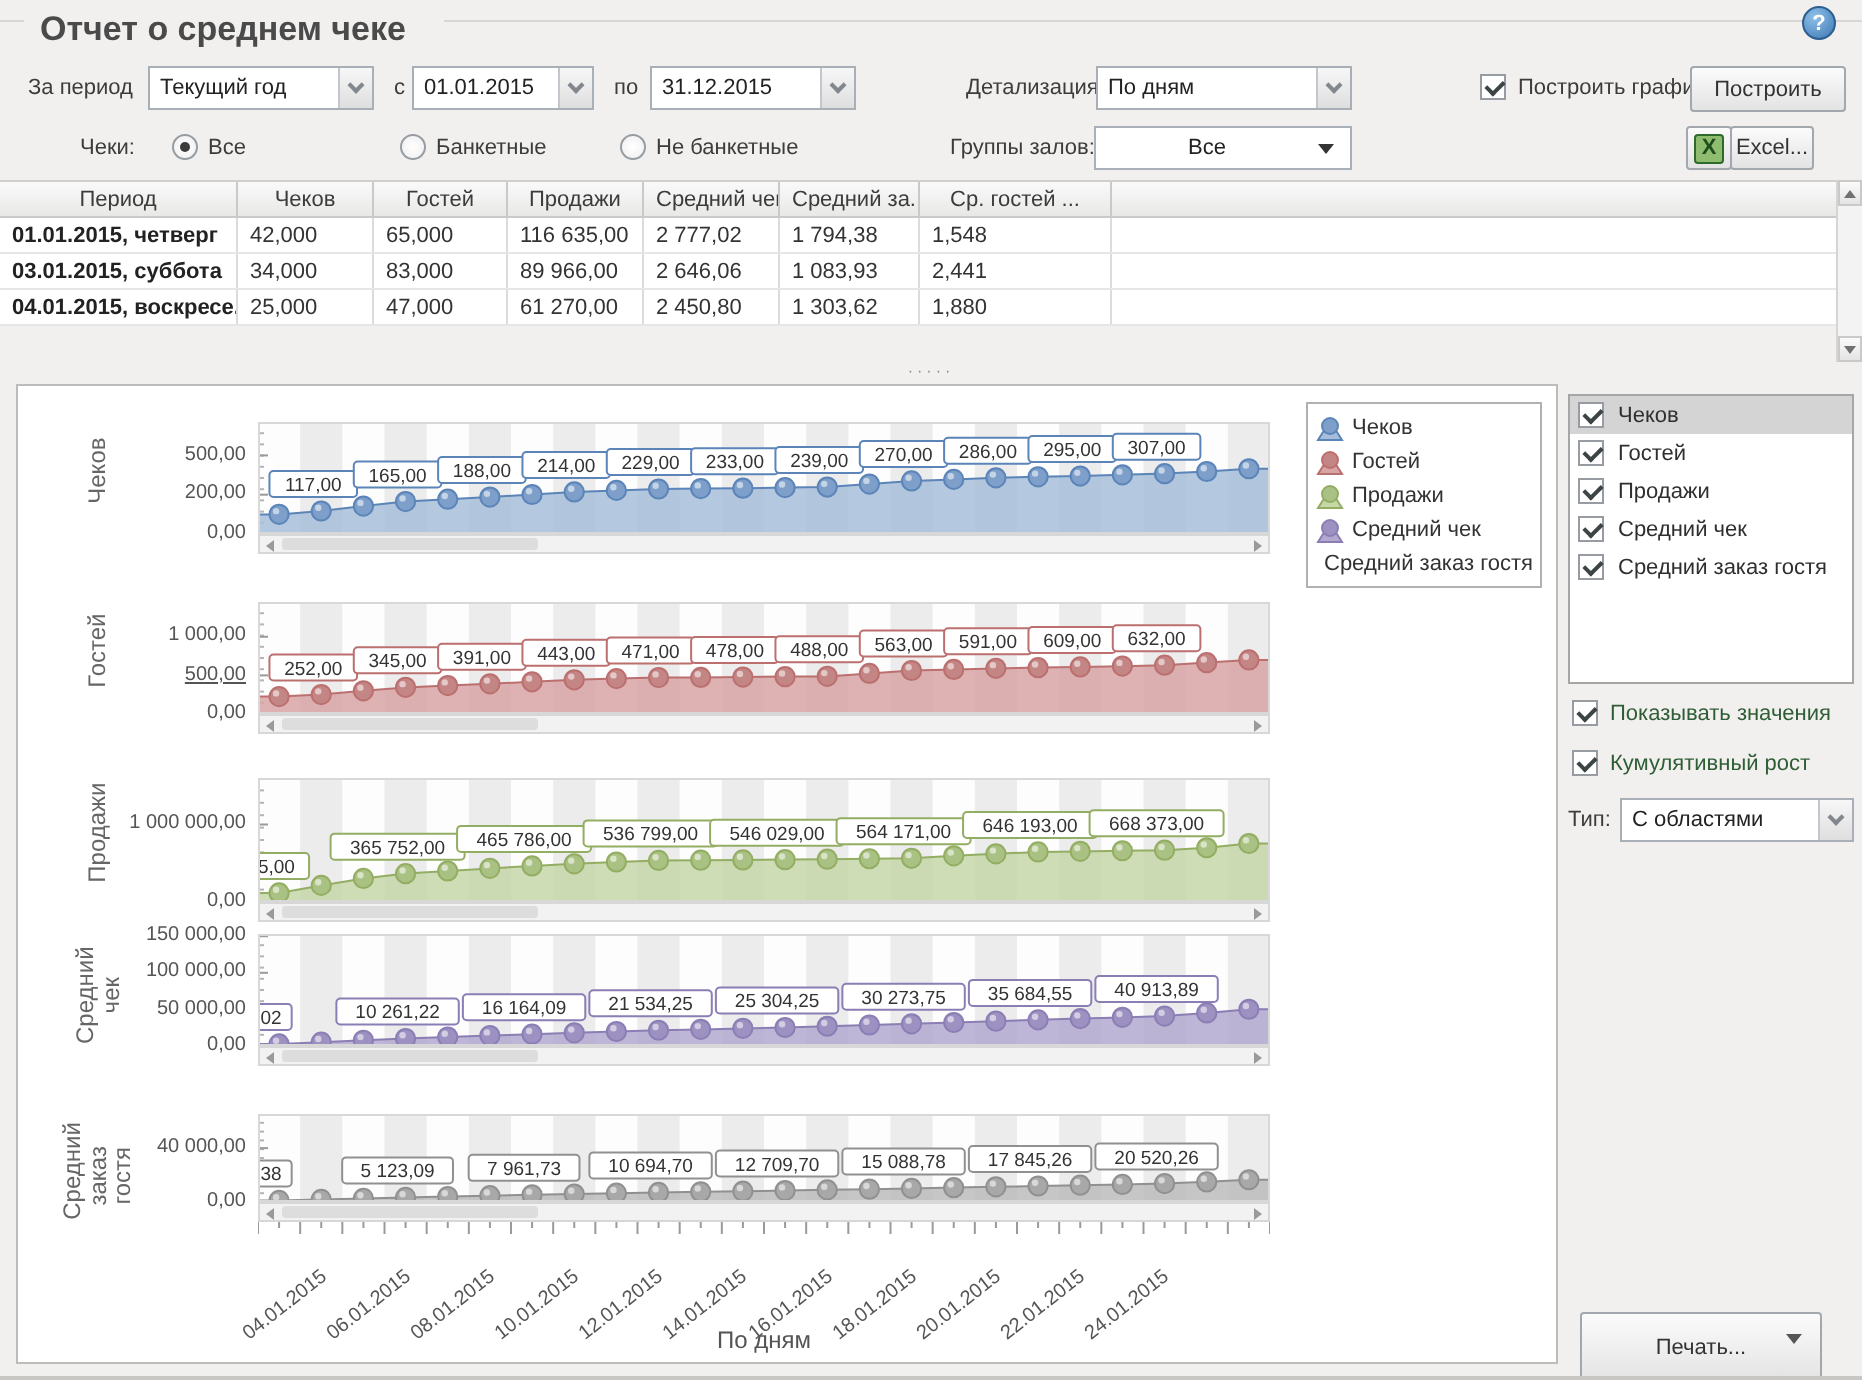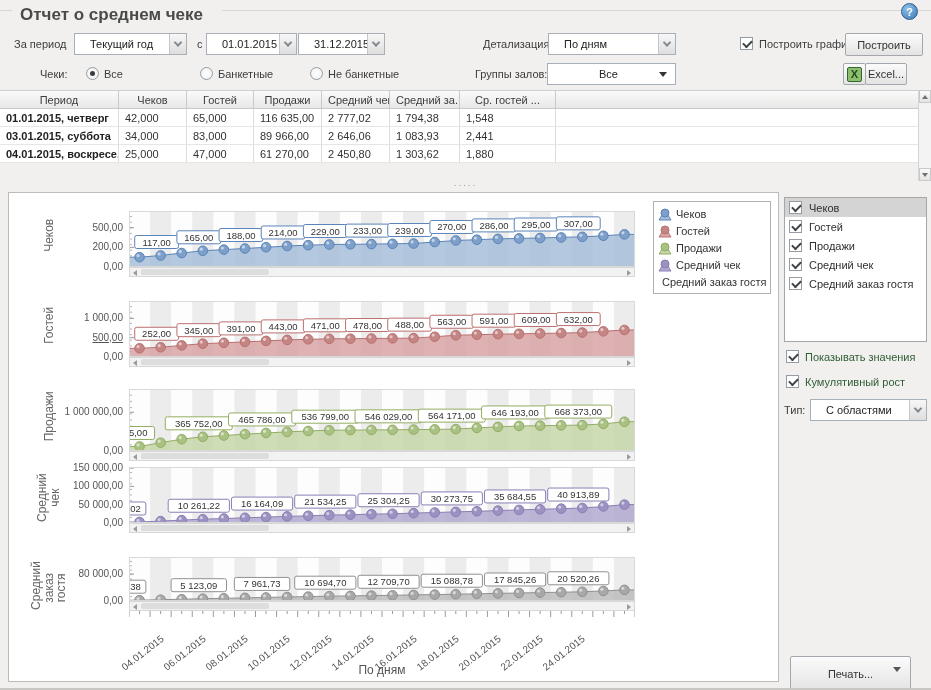--- a/index.html
+++ b/index.html
@@ -14,21 +14,21 @@
   .hline { position:absolute; height:1px; background:#d8d6d3; }
 
   
   #page-title { position:absolute; left:20px; top:5px; font-size:17px; font-weight:600; color:#4a4a4a; }
   #help-icon { position:absolute; left:901px; top:3px; width:17px; height:17px; border-radius:50%;
     background:radial-gradient(circle at 35% 30%, #8fc0e8, #3c78b4); border:1px solid #2d5e91;
     color:#fff; font-weight:bold; font-size:11px; text-align:center; line-height:16px; }
 
   
   .combo { position:absolute; height:22px; background:#fff; border:1px solid #a9afb7; display:flex; align-items:stretch; }
-  .combo .txt { flex:1; padding:0 5px; line-height:20px; color:#222; white-space:nowrap; overflow:hidden;margin-left:10px; }
+  .combo .txt { flex:1; padding:0 5px; line-height:20px; color:#222; white-space:nowrap; overflow:hidden; }
   .combo .arrow-btn { width:17px; border-left:1px solid #c3c7cd; background:linear-gradient(#f7f7f7,#dedede);
     display:flex; align-items:center; justify-content:center; }
   .chev { width:6px; height:6px; border-right:2px solid #82878e; border-bottom:2px solid #82878e;
     transform:rotate(45deg) translate(-1px,-1px); }
   .tri-dn { width:0; height:0; border-left:4px solid transparent; border-right:4px solid transparent; border-top:5px solid #333; }
 
   .btn { position:absolute; border:1px solid #a3a8ae; border-radius:2px; background:linear-gradient(#fbfbfb,#e3e3e3);
     display:flex; align-items:center; justify-content:center; font-size:11px; color:#333; }
 
   .lbl { position:absolute; line-height:22px; color:#3c3c3c; white-space:nowrap; }
@@ -115,21 +115,21 @@
       </span>
   </div>
   <span class="lbl" style="left:197px;top:33px">с</span>
   <div class="combo" style="left:206px;top:33px;width:91px">
     <span class="txt">01.01.2015</span>
     <span class="arrow-btn">
         <span class="chev"></span>
       </span>
   </div>
   <span class="lbl" style="left:307px;top:33px">по</span>
-  <div class="combo" style="left:298px;top:33px;width:87px">
+  <div class="combo" style="left:325px;top:33px;width:103px">
     <span class="txt">31.12.2015</span>
     <span class="arrow-btn">
         <span class="chev"></span>
       </span>
   </div>
   <span class="lbl" style="left:483px;top:33px">Детализация:</span>
   <div class="combo" style="left:548px;top:33px;width:128px">
     <span class="txt">По дням</span>
     <span class="arrow-btn">
         <span class="chev"></span>
@@ -633,21 +633,21 @@
         <rect x="0.5" y="0.5" width="505" height="55" fill="none" stroke="#d8d8d8"></rect>
       </svg>
       <div class="chart-sb" style="left: 120px; top: 330px; width: 506px;">
         <span class="la"></span>
         <span class="thumb"></span>
         <span class="ra"></span>
       </div>
       <div class="axis-title" style="width: 44px; left: 18px; top: 376px;">Средний
 заказ
 гостя</div>
-      <div class="ytick" style="left: 22px; top: 375.061px;">80 000,00</div>
+      <div class="ytick" style="left: 22px; top: 375.061px;">40 000,00</div>
       <div class="ytick" style="left: 22px; top: 402px;">0,00</div>
       <svg width="506" height="44" style="position:absolute;left:120px;top:364px;overflow:hidden;background:#fdfdfd">
         <rect x="21.083333333333332" y="0" width="21.083333333333332" height="44" fill="#ececec"></rect>
         <rect x="63.25" y="0" width="21.083333333333332" height="44" fill="#ececec"></rect>
         <rect x="105.41666666666666" y="0" width="21.083333333333332" height="44" fill="#ececec"></rect>
         <rect x="147.58333333333331" y="0" width="21.083333333333332" height="44" fill="#ececec"></rect>
         <rect x="189.75" y="0" width="21.083333333333332" height="44" fill="#ececec"></rect>
         <rect x="231.91666666666666" y="0" width="21.083333333333332" height="44" fill="#ececec"></rect>
         <rect x="274.0833333333333" y="0" width="21.083333333333332" height="44" fill="#ececec"></rect>
         <rect x="316.25" y="0" width="21.083333333333332" height="44" fill="#ececec"></rect>

